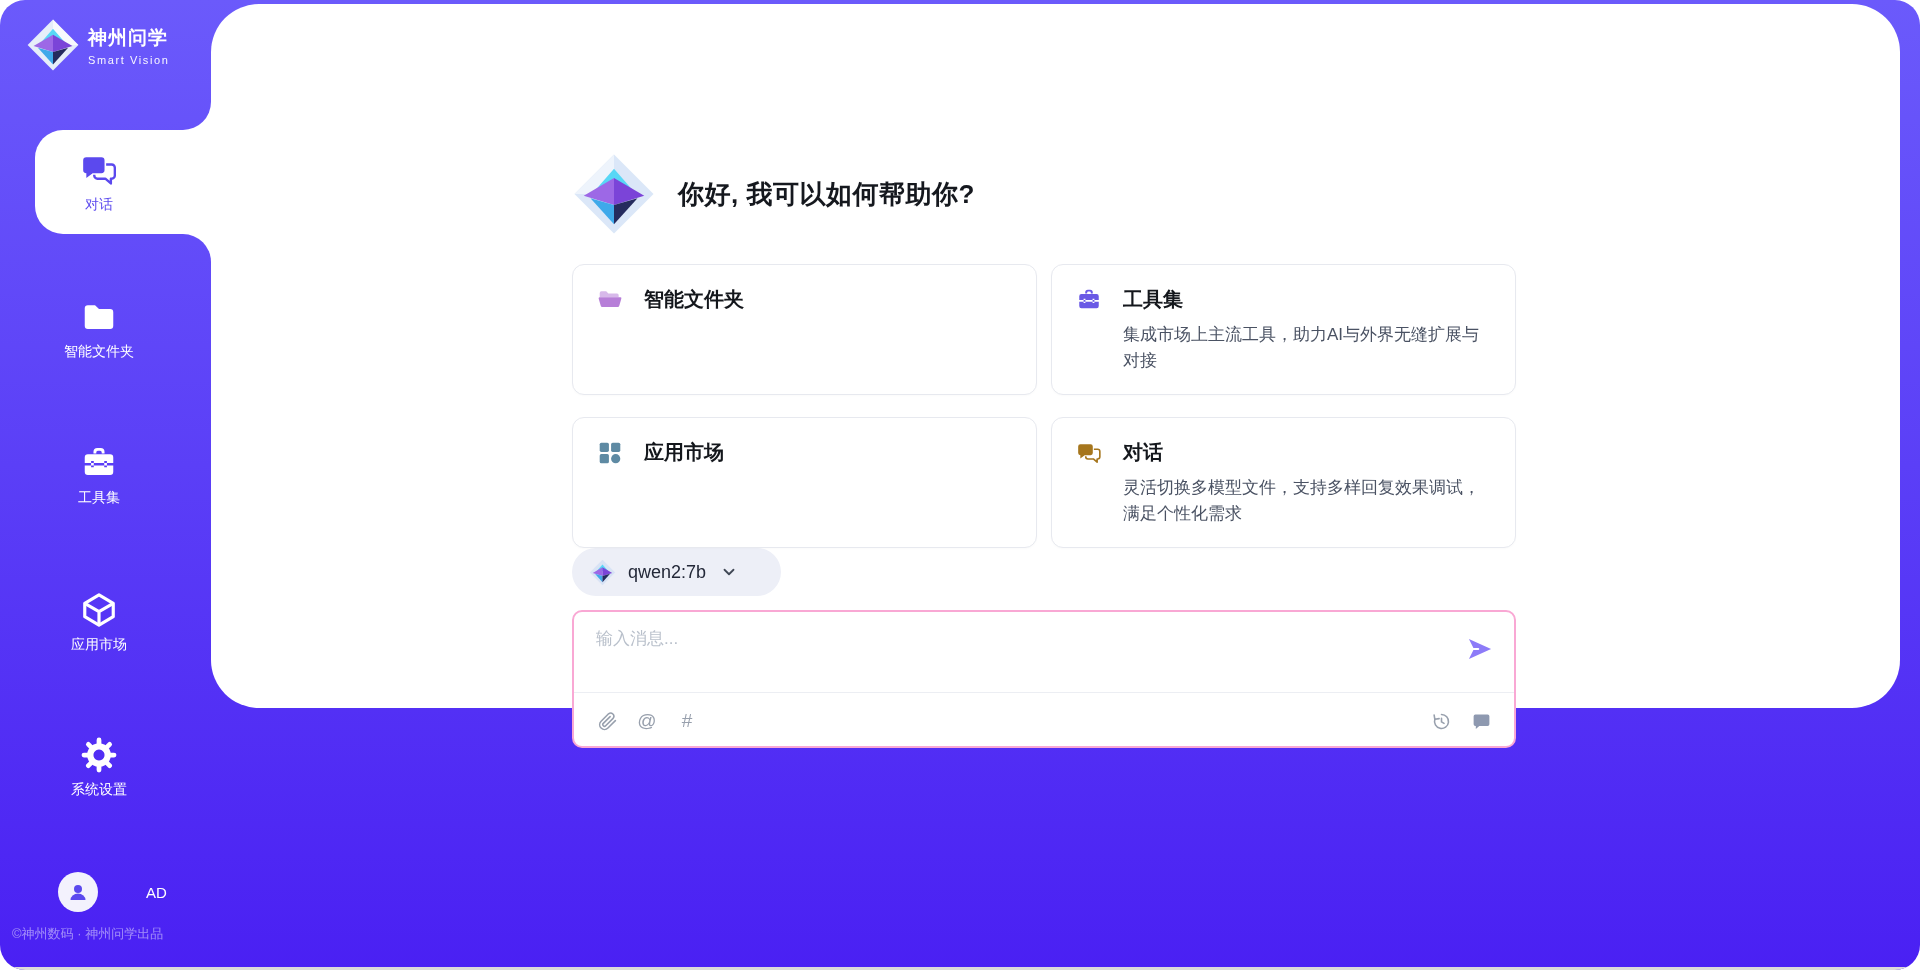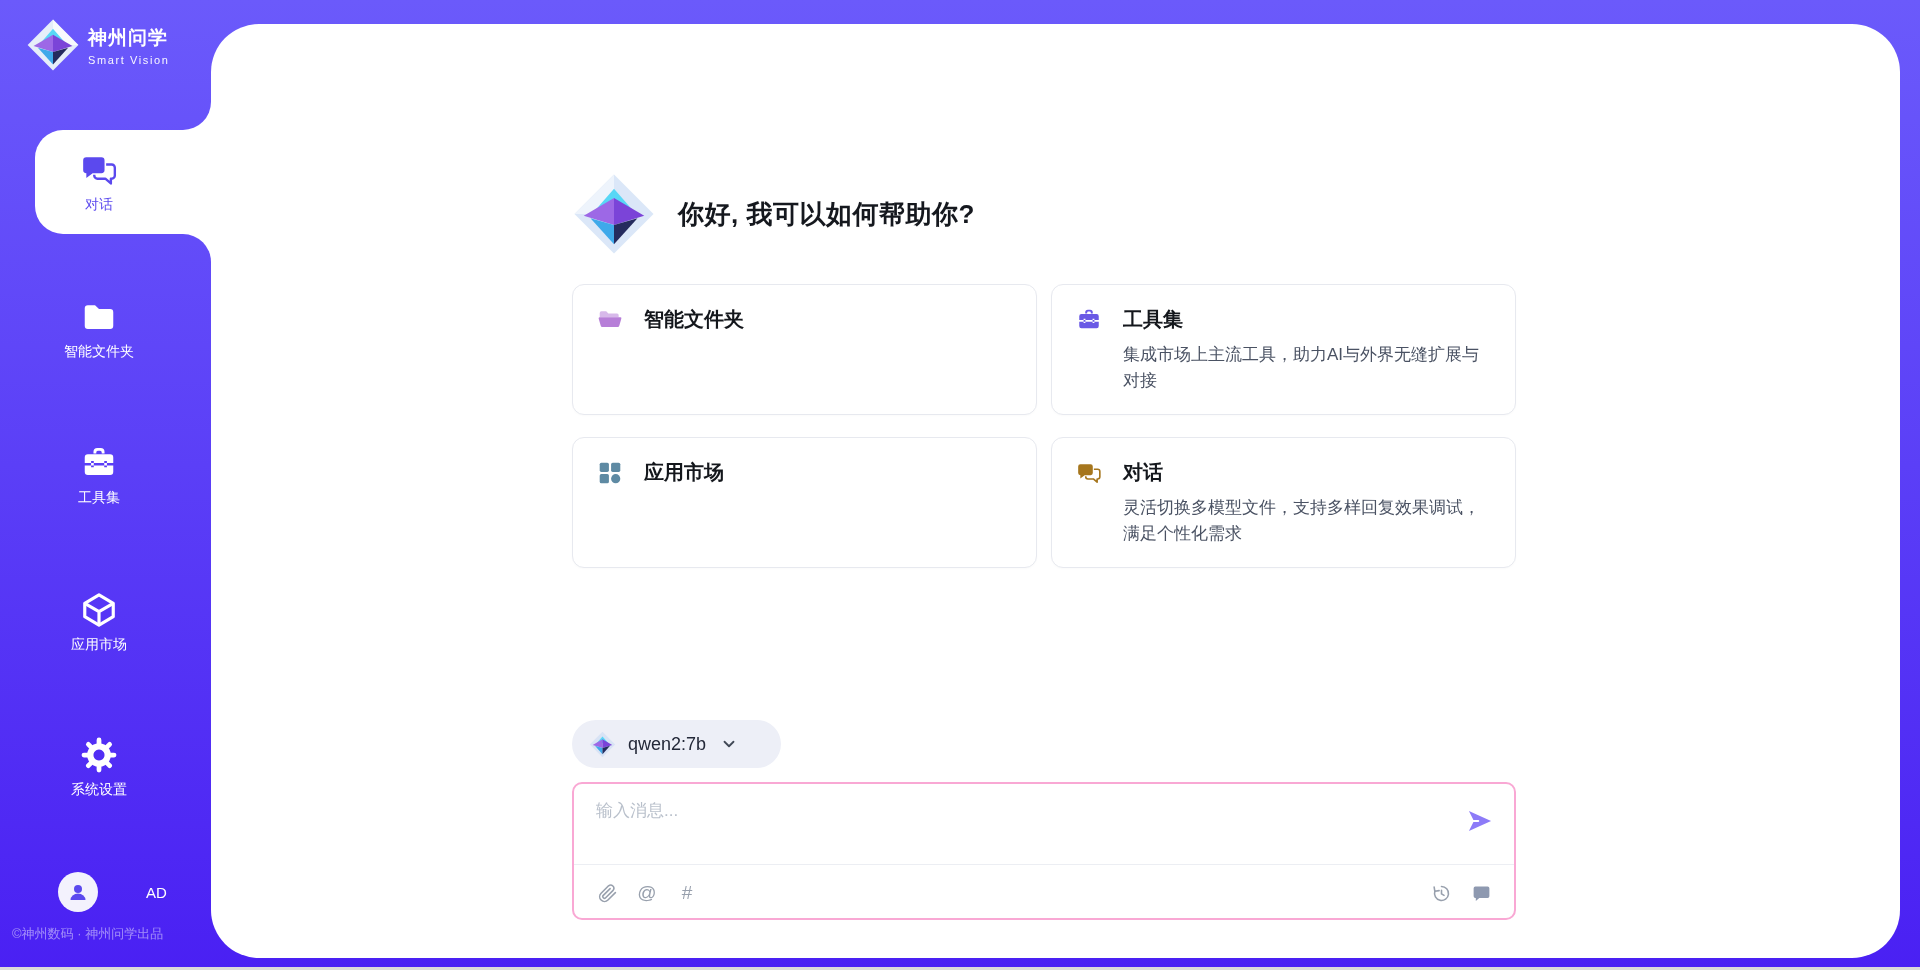--- a/index.html
+++ b/index.html
@@ -1,21 +1,21 @@
 <!DOCTYPE html>
 <html><head>
 <meta charset="utf-8">
 <style>
   * { margin:0; padding:0; box-sizing:border-box; }
   html,body { width:1920px; height:970px; }
   body { font-family:"Liberation Sans","DejaVu Sans",sans-serif; overflow:hidden; }
 
   .stage { position:relative; width:1920px; height:970px; overflow:hidden;
            background:linear-gradient(180deg,#6b5afb 0%,#5b3ff7 48%,#4a20f3 100%);
-           background-attachment:fixed; }
+           background-attachment:fixed;border-radius:25px; }
   .bottom-edge { position:absolute; left:0; right:0; bottom:0; height:3px; background:#dcdad9; z-index:30; }
 
   
   .sidebar { position:absolute; left:0; top:0; width:211px; height:100%; z-index:5; }
   .logo-row { position:absolute; top:16px; left:26px; display:flex; align-items:center; gap:8px; }
   .logo-diamond { width:54px; height:58px; }
   .logo-txt .t1 { color:#fff; font-size:19px; font-weight:700; letter-spacing:1px; }
   .logo-txt .t2 { color:rgba(255,255,255,.95); font-size:11px; letter-spacing:1.6px; margin-top:3px; }
 
   .nav-item { position:absolute; left:0; width:198px; height:104px; display:flex; flex-direction:column;
@@ -31,36 +31,36 @@
   .fillet-top { top:102px; } .fillet-top::after { border-bottom-right-radius:28px; }
   .fillet-bottom { top:234px; } .fillet-bottom::after { border-top-right-radius:28px; }
 
   .user-row { position:absolute; top:872px; left:58px; display:flex; align-items:center; gap:16px; cursor:pointer; }
   .avatar { width:40px; height:40px; border-radius:50%; background:#f3f2fd; display:flex; align-items:center; justify-content:center; }
   .avatar svg { width:24px; height:24px; }
   .user-name { color:#fff; font-size:15px;margin-left:32px; }
   .copyright { position:absolute; top:925px; left:12px; font-size:13px; color:rgba(255,255,255,.48); white-space:nowrap; }
 
   
-  .panel { position:absolute; left:211px; top:24px; width:1689px; height:934px; background:#fff; border-radius:48px; z-index:4; }
+  .panel { position:absolute; left:211px; top:4px; width:1689px; height:704px; background:#fff; border-radius:48px; z-index:4; }
   .content { position:absolute; left:361px; top:0; width:944px; }
 
   .greeting { margin-top:148px; display:flex; align-items:center; gap:22px; }
   .greeting .gdiamond { width:84px; height:84px; }
   .greeting h1 { font-size:26px; font-weight:700; color:#15181e; letter-spacing:.5px; }
 
   .cards { margin-top:28px; display:grid; grid-template-columns:1fr 1fr; column-gap:14px; row-gap:22px; }
   .card { min-height:129px; background:#fff; border:1px solid #e7e9ef; border-radius:12px;
           padding:21px 24px; cursor:pointer; box-shadow:0 1px 2px rgba(20,20,60,.02); }
   .card-head { display:flex; align-items:center; gap:21px; }
   .card-head .cicon { width:26px; height:26px; flex:none; }
   .card-title { font-size:20px; font-weight:700; color:#14171c; }
   .card-desc { margin:9px 0 0 47px; font-size:17px; color:#4a5263; line-height:1.5; }
 
-  .model-pill { margin-top:152px; width:209px; height:48px; border-radius:24px; background:#edeff7;
+  .model-pill { width:209px; height:48px; border-radius:24px; background:#edeff7;
                 display:flex; align-items:center; gap:12px; padding:0 17px; cursor:pointer; }
   .model-pill .pdiamond { width:27px; height:27px; }
   .model-name { font-size:18px; color:#232838; }
   .chev { width:18px; height:18px; margin-left:2px; }
 
   .composer { position:relative; margin-top:14px; width:944px; height:138px; background:#fff;
               border:2px solid #f9a8d4; border-radius:10px;padding-left:19px; }
   .msg { position:absolute; left:22px; top:15px; width:850px; height:58px; border:none; outline:none;
          resize:none; font-size:17px; color:#333; font-family:inherit; background:transparent; }
   .msg::placeholder { color:#b9c0cb; }

